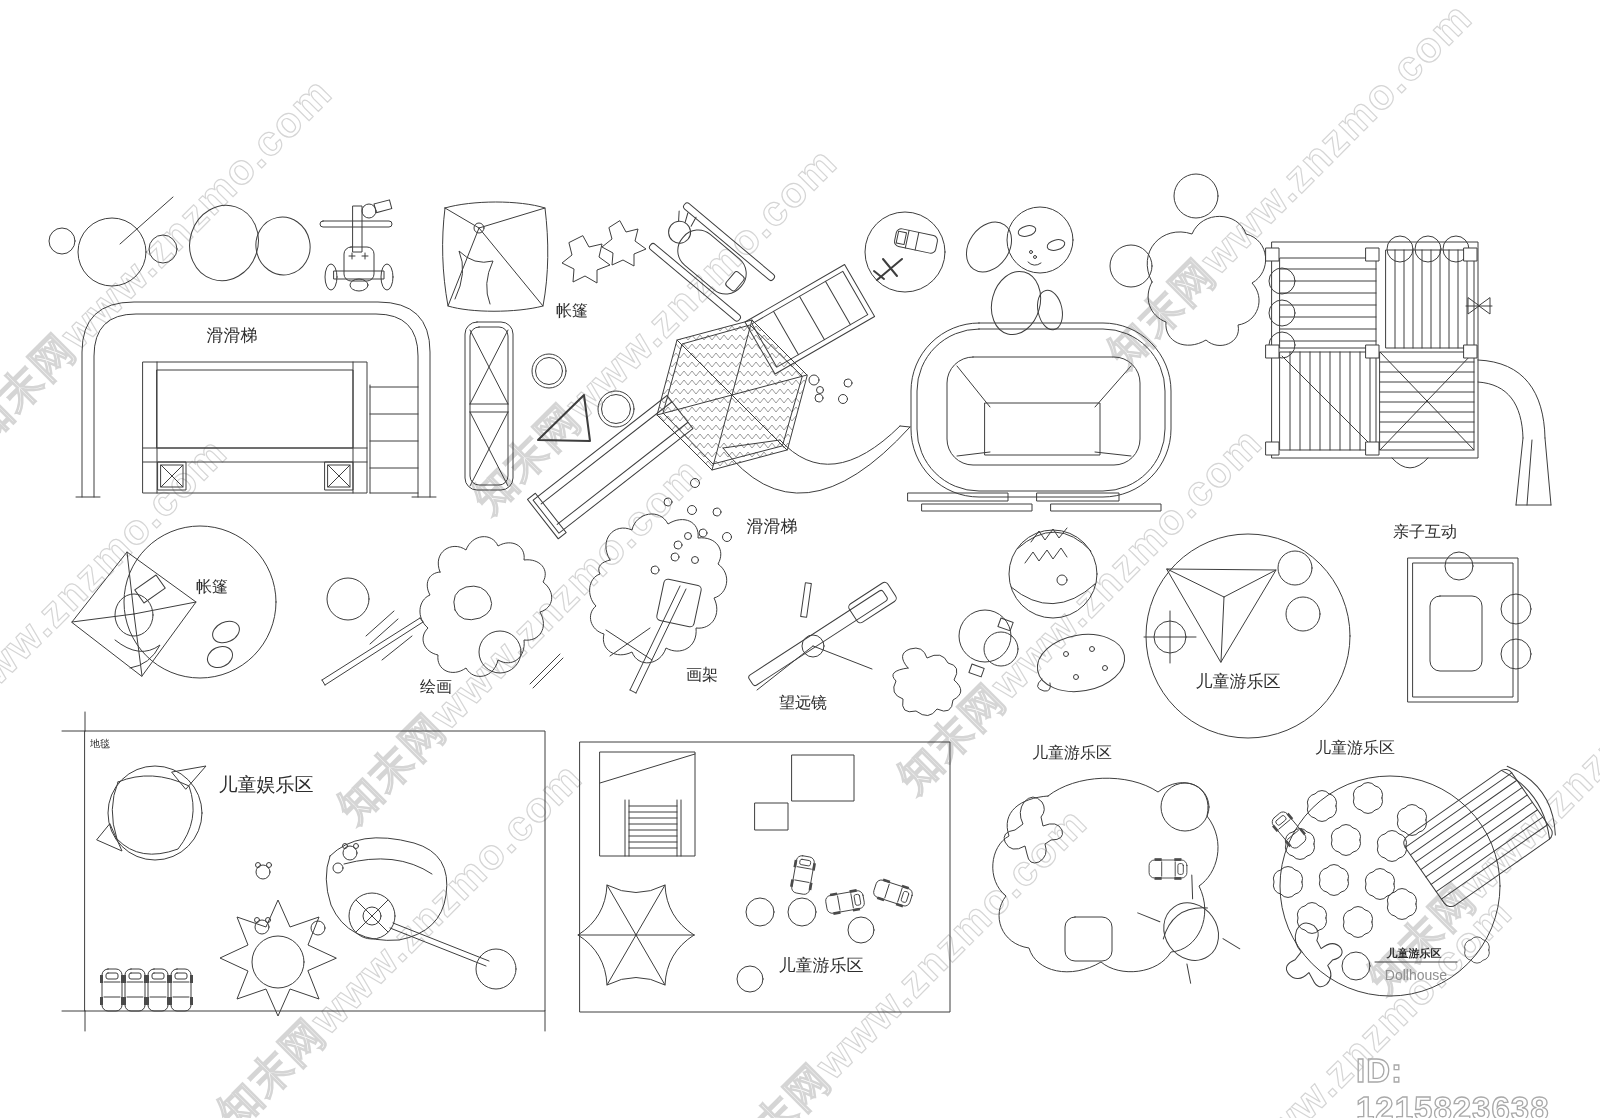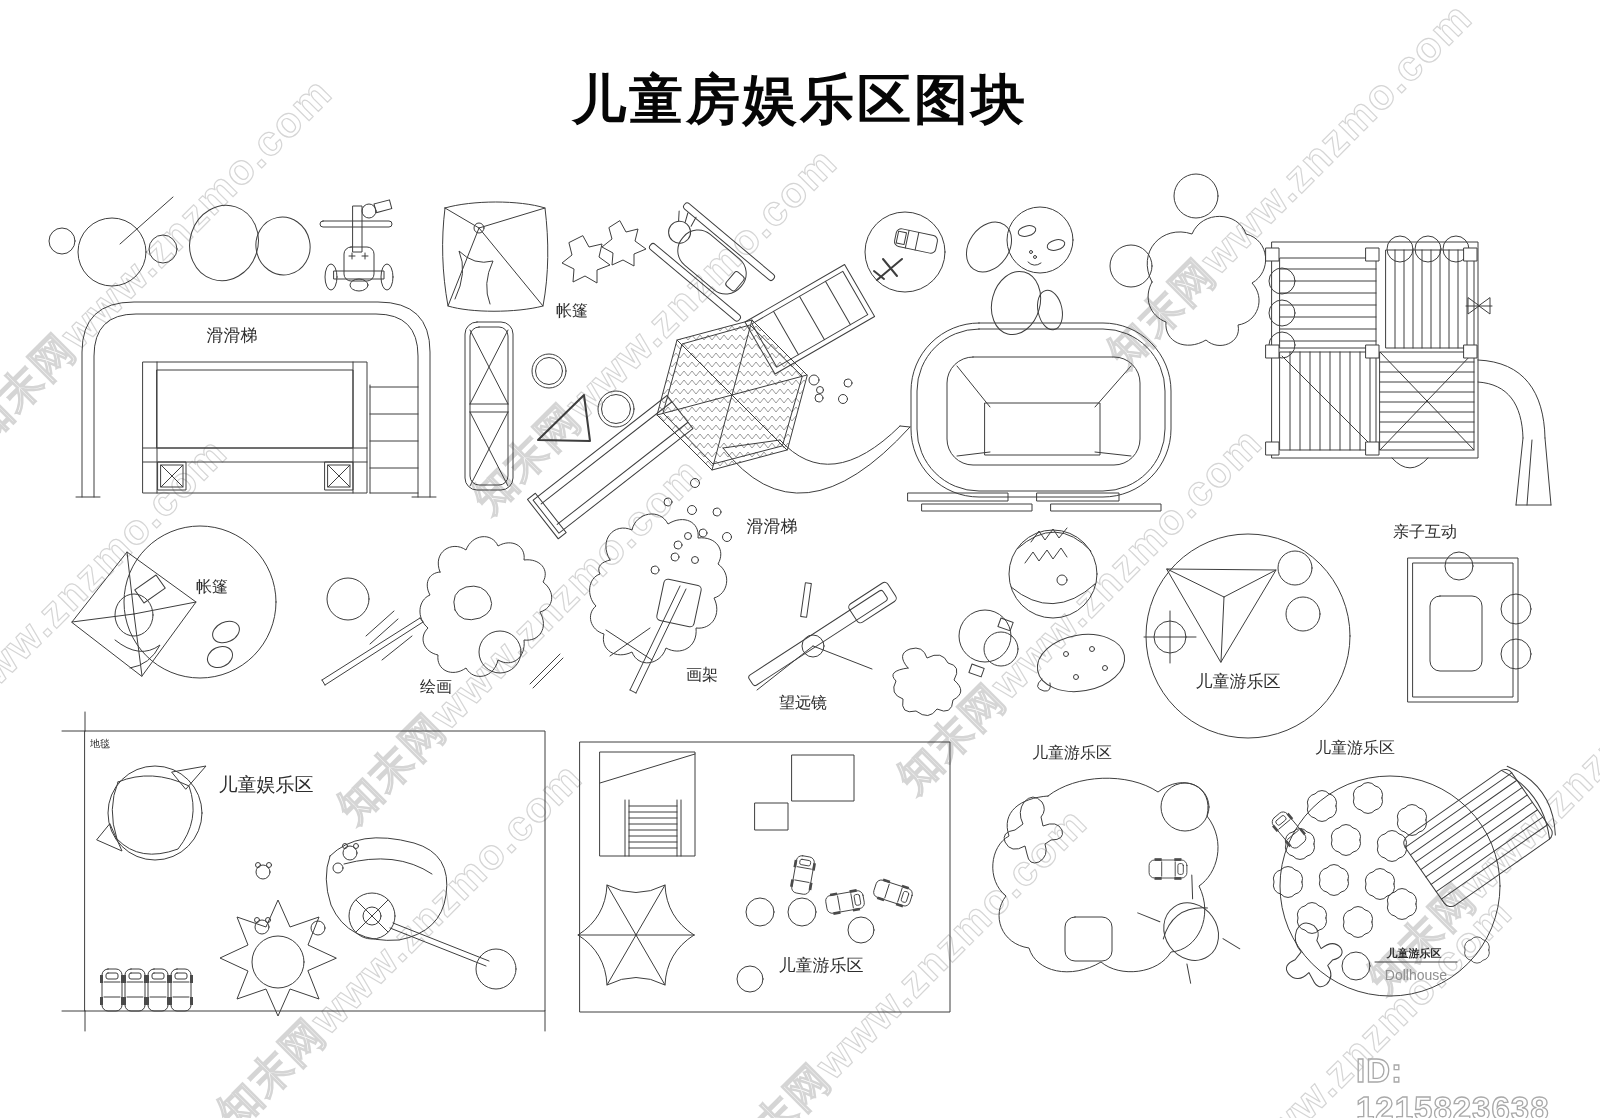--- a/index.html
+++ b/index.html
@@ -37,21 +37,20 @@
     <span class="wm" style="left:1290px;top:185px">知末网www.znzmo.com</span>
     <span class="wm" style="left:45px;top:620px">知末网www.znzmo.com</span>
     <span class="wm" style="left:520px;top:640px">知末网www.znzmo.com</span>
     <span class="wm" style="left:1080px;top:610px">知末网www.znzmo.com</span>
     <span class="wm" style="left:1550px;top:810px">知末网www.znzmo.com</span>
     <span class="wm" style="left:400px;top:945px">知末网www.znzmo.com</span>
     <span class="wm" style="left:905px;top:990px">知末网www.znzmo.com</span>
     <span class="wm" style="left:1330px;top:1080px">知末网www.znzmo.com</span>
   </div>
 
-  <h1 class="title">儿童房娱乐区图块</h1>
 
   <svg class="drawing" width="1600" height="1118" viewBox="0 0 1600 1118">
     <defs>
       <pattern id="zig" width="16" height="9" patternUnits="userSpaceOnUse">
         <path d="M0,7 L4,2 L8,7 L12,2 L16,7" fill="none" stroke="#909090" stroke-width="0.9"></path>
       </pattern>
       <g id="flower">
         <path d="M14,0 A9,9 0 0 1 7,12.1 A9,9 0 0 1 -7,12.1 A9,9 0 0 1 -14,0 A9,9 0 0 1 -7,-12.1 A9,9 0 0 1 7,-12.1 A9,9 0 0 1 14,0 Z" fill="none" stroke="#3e3e3e" stroke-width="1"></path>
       </g>
       <g id="cactus">

